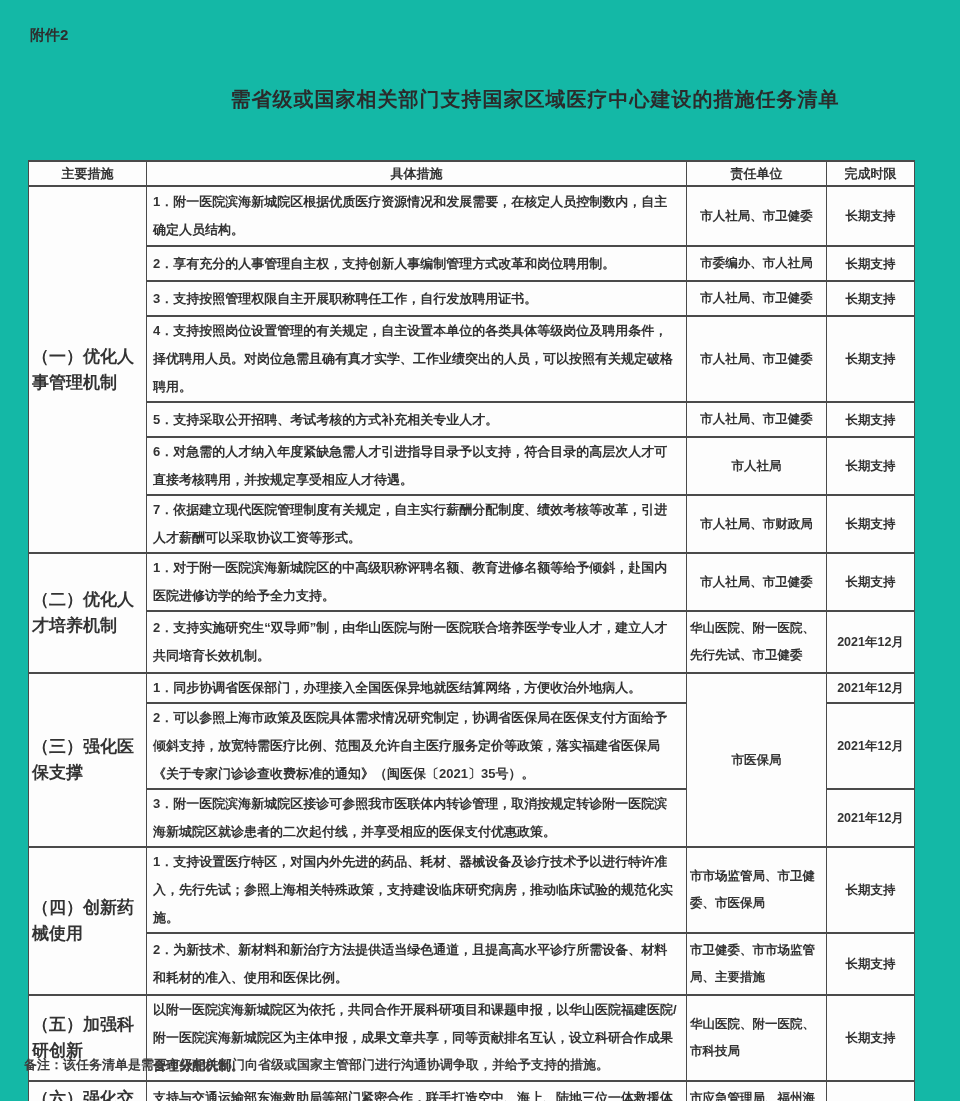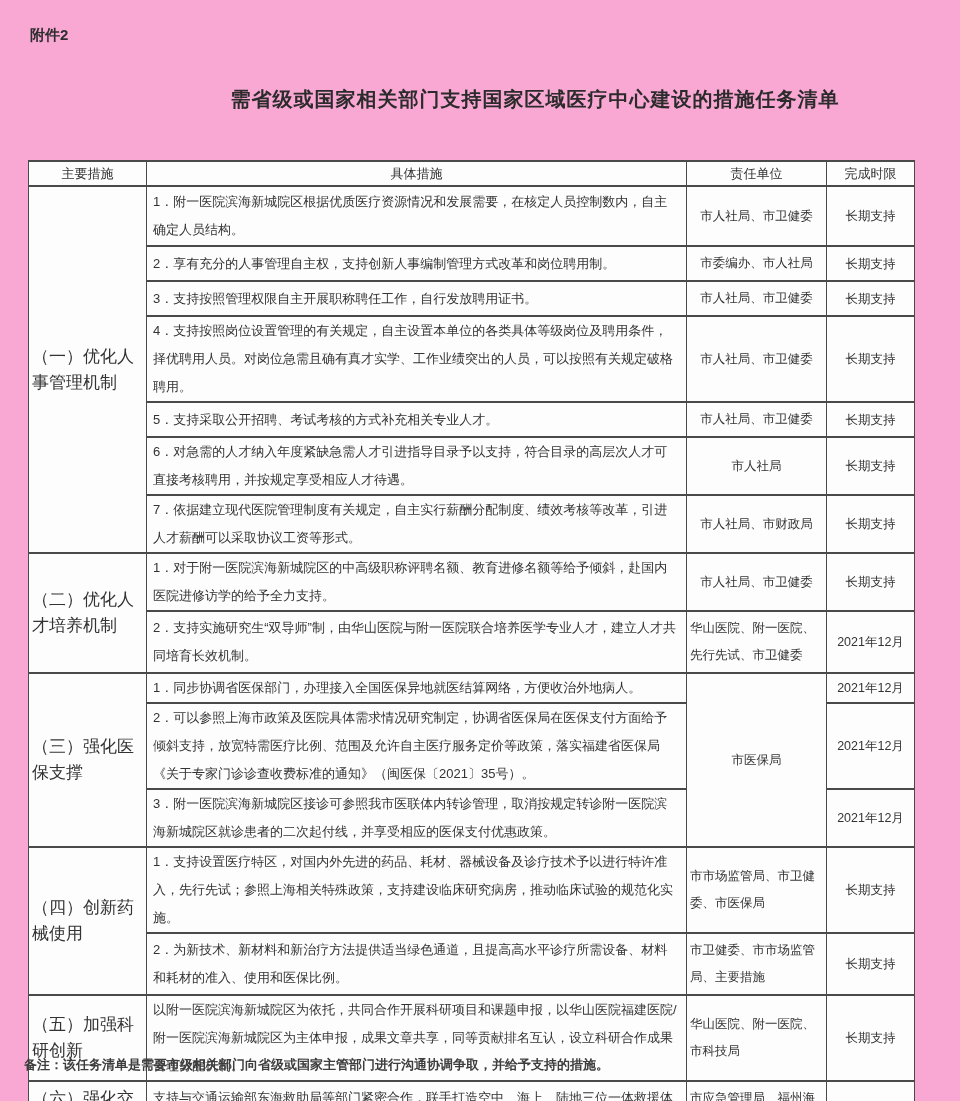--- a/index.html
+++ b/index.html
@@ -6,21 +6,21 @@
     margin: 0;
     padding: 0;
     background: #fdfdfd;
     font-family: "Liberation Sans", "DejaVu Sans", sans-serif;
     color: #3a3a3a;
   }
   .page {
     position: relative;
     width: 960px;
     height: 1101px;
-    background: #f9a8d4;
+    background: #14b8a6;
     overflow: hidden;
   }
   .attachment-label {
     position: absolute;
     left: 30px;
     top: 26px;
     font-size: 15px;
     font-weight: bold;
     color: #2e2e2e;
   }
@@ -47,21 +47,21 @@
   table.task-table col.c1 { width: 118px; }
   table.task-table col.c2 { width: 540px; }
   table.task-table col.c3 { width: 140px; }
   table.task-table col.c4 { width: 88px; }
   table.task-table td, table.task-table th {
     border-left: 1px solid #4a4a4a;
     border-right: 1px solid #4a4a4a;
     border-top: 2px solid #4a4a4a;
     border-bottom: 2px solid #4a4a4a;
     vertical-align: middle;
-    font-weight: normal;
+    font-weight: bold;
     overflow: hidden;
     margin-top: 22px;
   }
   th.hdr {
     font-size: 13px;
     text-align: center;
     padding: 2px;
     color: #333;
   }
   td.group-cell {

